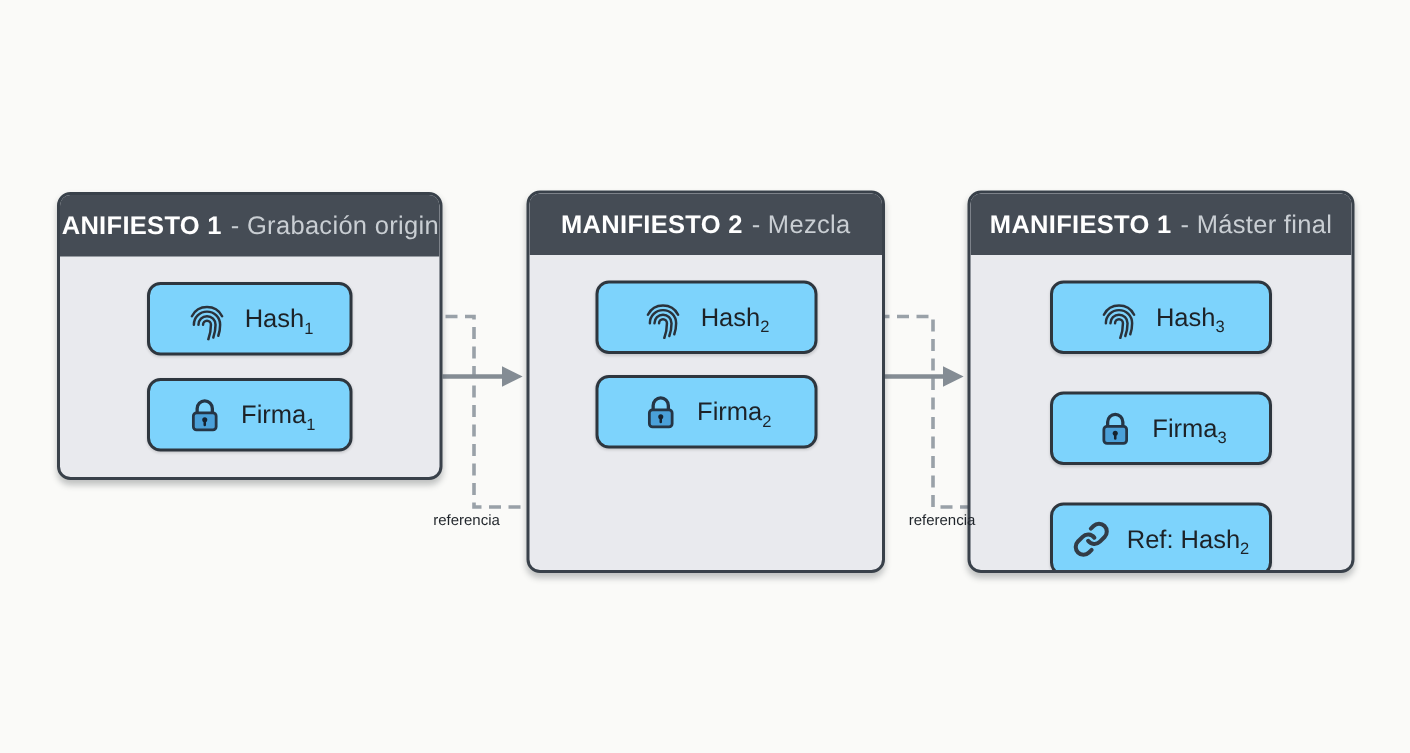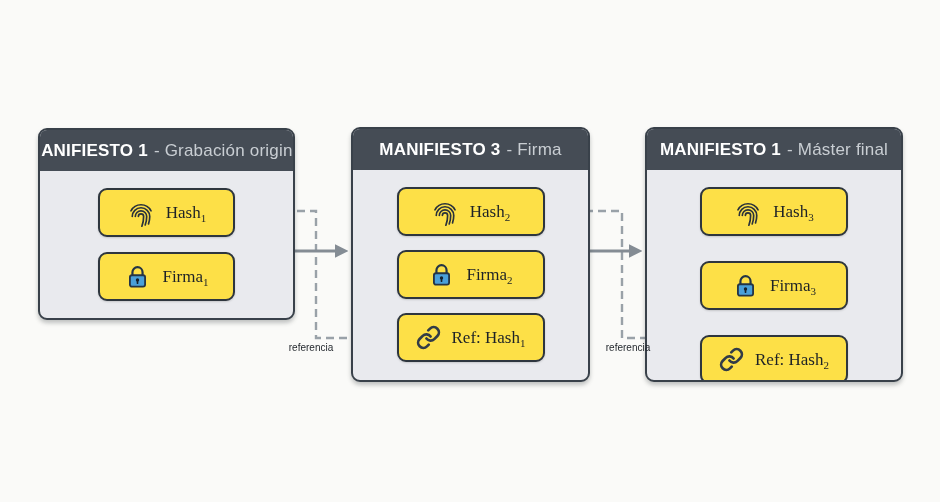--- a/index.html
+++ b/index.html
@@ -36,31 +36,30 @@
   .manifest-title   { color: #ffffff; font-weight: 700; }
   .manifest-subtitle{ color: #c9ced3; font-weight: 400; margin-left: 6px; }
   .manifest-body {
     display: flex;
     flex-direction: column;
     align-items: center;
     padding-top: 17px;
     gap: 15px;
   }
   .item {
-    background: #fde047;
+    background: #7dd3fc;
     border: 2px solid #2e363e;
     border-radius: 9px;
     box-sizing: border-box;
     height: 49px;
     display: flex;
     align-items: center;
     justify-content: center;
     gap: 11px;
     box-shadow: 0 1px 2px rgba(0,0,0,.15);
-    font-family: Liberation Serif, serif;
   }
   .w1 .item { width: 137px; }
   .w2 .item { width: 148px; }
   .item-label {
     font-size: 17px;
     color: #1d2227;
     white-space: nowrap;
   }
   .item-label sub {
     font-size: 11px;
@@ -128,49 +127,42 @@
           <circle cx="16" cy="20" r="2" fill="#16222e"></circle>
           <path d="M16 21v3" stroke="#16222e" stroke-width="2" stroke-linecap="round"></path>
         </svg>
         <span class="item-label"><span>Firma</span><sub>1</sub></span>
       </div>
     </div>
   </div>
 
   <div class="manifest w2" style="left:351px; top:127px; width:239px; height:255px;">
     <div class="manifest-header">
-      <span class="manifest-title">MANIFIESTO 3</span>
-      <span class="manifest-subtitle">- Firma</span>
+      <span class="manifest-title">MANIFIESTO 2</span>
+      <span class="manifest-subtitle">- Mezcla</span>
     </div>
     <div class="manifest-body" style="gap:14px;">
       <div class="item">
         <svg class="icon" width="28" height="28" viewBox="0 0 32 32" fill="none" stroke="#2a323b" stroke-width="1.9" stroke-linecap="round">
           <path d="M4.5 13.5A13 13 0 0 1 27.5 13.5"></path>
           <path d="M6 20a10 10 0 0 1 20 0c0 3-.5 5.9-1.4 8.4"></path>
           <path d="M9.5 20a6.5 6.5 0 0 1 13 0c0 3.4-.6 6.7-1.7 9.7"></path>
           <path d="M13 20a3 3 0 0 1 6 0c0 4-.7 7.7-2 11.2"></path>
         </svg>
         <span class="item-label"><span>Hash</span><sub>2</sub></span>
       </div>
       <div class="item">
         <svg class="icon" width="27" height="27" viewBox="0 0 32 32">
           <path d="M10 16v-5a6 6 0 0 1 12 0v5" fill="none" stroke="#253545" stroke-width="2.6"></path>
           <rect x="7" y="14.5" width="18" height="13.5" rx="2.5" fill="#4aa0d9" stroke="#253545" stroke-width="2.2"></rect>
           <circle cx="16" cy="20" r="2" fill="#16222e"></circle>
           <path d="M16 21v3" stroke="#16222e" stroke-width="2" stroke-linecap="round"></path>
         </svg>
         <span class="item-label"><span>Firma</span><sub>2</sub></span>
       </div>
-      <div class="item">
-        <svg class="icon" width="25" height="25" viewBox="0 0 24 24" fill="none" stroke="#323c47" stroke-width="2.6" stroke-linecap="round" stroke-linejoin="round">
-          <path d="M10 13a5 5 0 0 0 7.54.54l3-3a5 5 0 0 0-7.07-7.07l-1.72 1.71"></path>
-          <path d="M14 11a5 5 0 0 0-7.54-.54l-3 3a5 5 0 0 0 7.07 7.07l1.71-1.71"></path>
-        </svg>
-        <span class="item-label"><span>Ref: Hash</span><sub>1</sub></span>
-      </div>
     </div>
   </div>
 
   <div class="manifest w2" style="left:645px; top:127px; width:258px; height:255px;">
     <div class="manifest-header">
       <span class="manifest-title">MANIFIESTO 1</span>
       <span class="manifest-subtitle">- Máster final</span>
     </div>
     <div class="manifest-body" style="gap:25px;">
       <div class="item">

